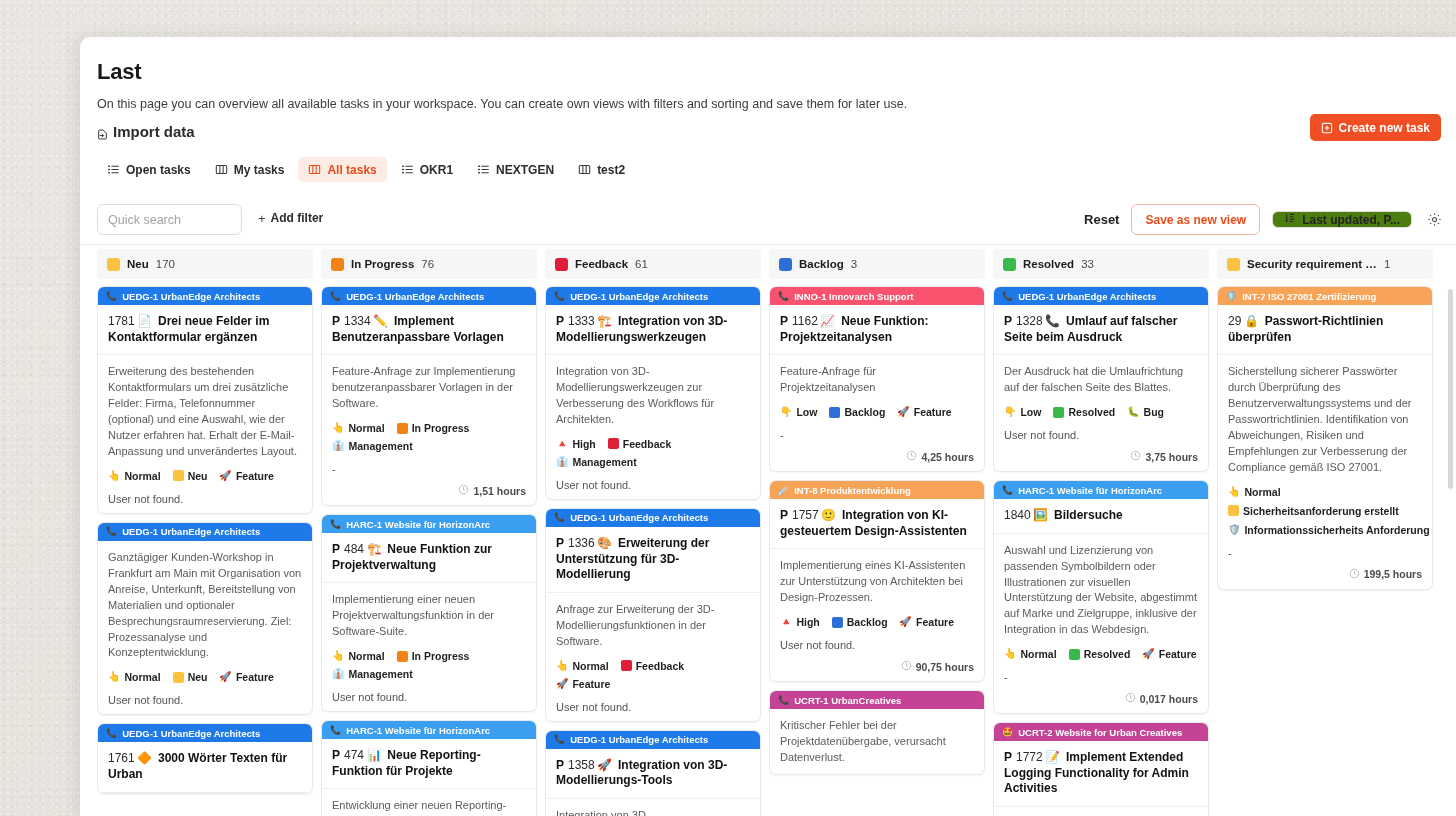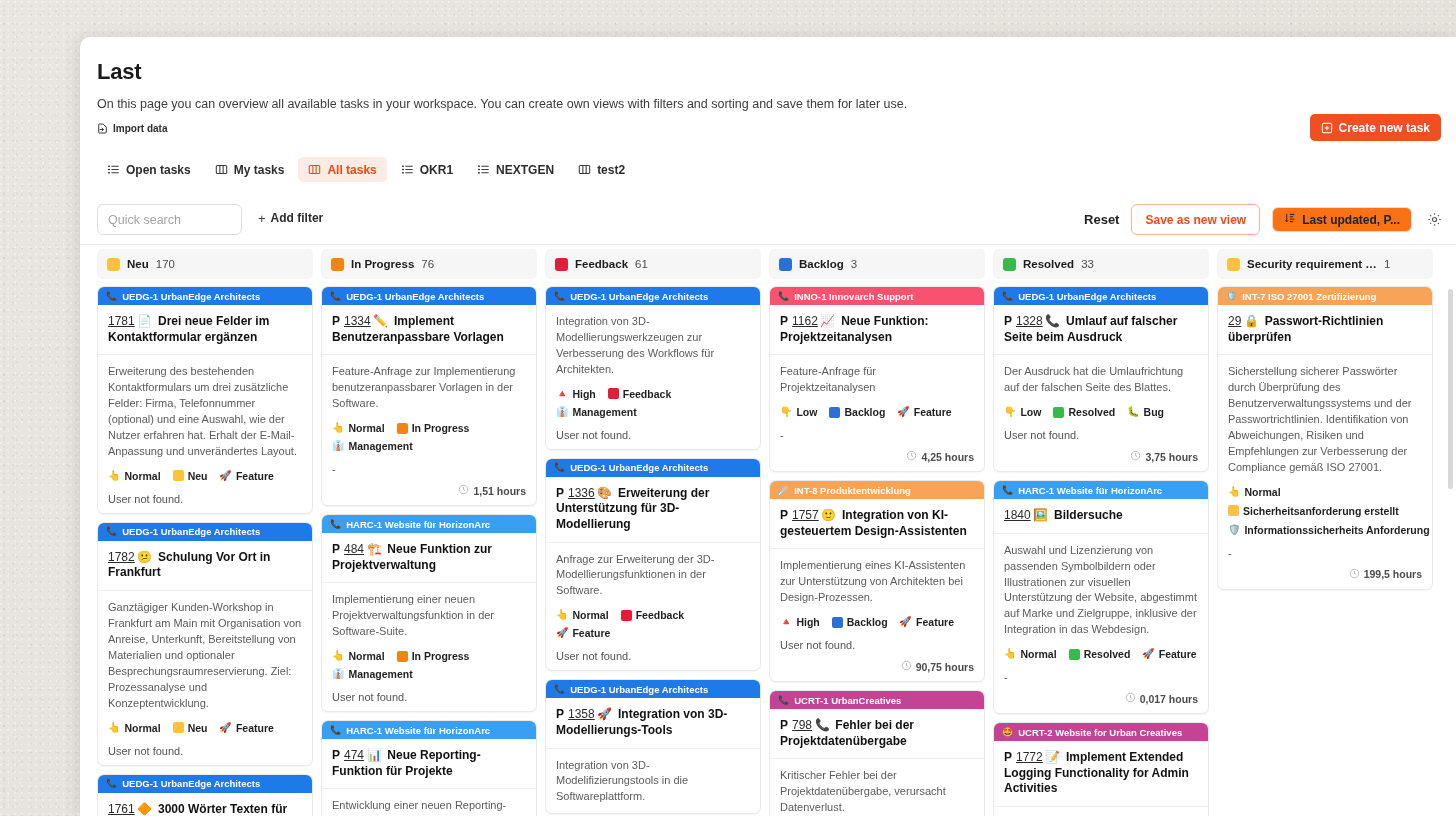--- a/index.html
+++ b/index.html
@@ -36,21 +36,21 @@
     font-size: 22px; font-weight: 700; color: #1a1a1a;
     letter-spacing: -.2px;
   }
   .page-desc {
     position: absolute; left: 17px; top: 60px;
     font-size: 12.5px; color: #3c3c3c;
   }
   .import-row {
     position: absolute; left: 17px; top: 86px;
     display: flex; align-items: flex-end; gap: 5px;
-    font-size: 10px; font-weight: 700; color: #2d2d2d;
+    font-size: 15px; font-weight: 700; color: #2d2d2d;
     cursor: pointer;
   }
   .import-row svg { display:block; }
 
   .create-btn {
     position: absolute; right: 15px; top: 77px;
     height: 27px;
     display: flex; align-items: center; gap: 6px;
     padding: 0 11px;
     background: #f04e23; color: #fff;
@@ -107,25 +107,25 @@
     font-size: 13px; font-weight: 700; color: #222; cursor: pointer;
   }
   .save-view-btn {
     height: 31px; padding: 0 13px;
     display: flex; align-items: center;
     border: 1px solid #f7b49a; border-radius: 6px;
     color: #ee4c1a; font-size: 12px; font-weight: 700;
     background: #fff; cursor: pointer; white-space: nowrap;
   }
   .sort-btn {
-    height: 25px; padding: 0 11px;
+    height: 17px; padding: 0 11px;
     display: flex; align-items: center; gap: 6px;
     border: 1px solid #dedede; border-radius: 6px;
     color: #222; font-size: 12px; font-weight: 700;
-    background: #f97316; cursor: pointer; white-space: nowrap;
+    background: #4d7c0f; cursor: pointer; white-space: nowrap;
   }
   .gear-btn { width: 20px; height: 20px; display:flex; align-items:center; justify-content:center; cursor:pointer; }
 
   
   .board {
     position: absolute; left: 0; top: 212px;
     right: 0; bottom: 0;
     display: flex;
     gap: 8px;
     padding: 0 8px 0 17px;
@@ -174,21 +174,21 @@
     font-size: 9.5px; font-weight: 700; color: #fff;
   }
   .card-banner .bico { font-size: 9px; line-height: 1; }
   .card-title {
     padding: 9px 10px 9px;
     font-size: 12px; line-height: 1.3;
     border-bottom: 1px solid #efefef;
     color: #111;
   }
   .card-title .t-p { font-weight: 700; color:#111; margin-right: 4px; }
-  .card-title .t-num { font-weight: 400; color: #2b2b2b; margin-right: 3px; text-decoration: underline; }
+  .card-title .t-num { font-weight: 400; color: #2b2b2b; margin-right: 3px; }
   .card-title .t-emoji { margin-right: 2px; }
   .card-title .t-text { font-weight: 700; color: #111; }
   .card-body { padding: 9px 10px 8px; }
   .card-desc {
     font-size: 11px; line-height: 1.45; color: #5b5b5b;
   }
   .chips {
     display: flex; flex-wrap: wrap; gap: 6px 12px;
     margin-top: 10px;
   }
@@ -361,21 +361,20 @@
                 </span>
               </div>
               <div class="assignee">User not found.</div>
             </div>
           </div>
           <div class="card">
             <div class="card-banner" style="background:#1e7ae8">
               <span class="bico">📞</span>
               <span>UEDG-1 UrbanEdge Architects</span>
             </div>
-            <div class="card-title"><span class="t-num">1782</span><span class="t-emoji">😕</span> <span class="t-text">Schulung Vor Ort in Frankfurt</span></div>
             <div class="card-body">
               <div class="card-desc">Ganztägiger Kunden-Workshop in Frankfurt am Main mit Organisation von Anreise, Unterkunft, Bereitstellung von Materialien und optionaler Besprechungsraumreservierung. Ziel: Prozessanalyse und Konzeptentwicklung.</div>
               <div class="chips">
                 <span class="chip">
                   <span class="gl">👆</span>
                   <span>Normal</span>
                 </span>
                 <span class="chip">
                   <span class="sq" style="background:#fcc13f"></span>
                   <span>Neu</span>
@@ -478,20 +477,21 @@
           <span class="col-swatch" style="background:#e01e37"></span>
           <span class="col-name">Feedback</span>
           <span class="col-count">61</span>
         </div>
         <div class="col-body">
           <div class="card">
             <div class="card-banner" style="background:#1e7ae8">
               <span class="bico">📞</span>
               <span>UEDG-1 UrbanEdge Architects</span>
             </div>
+            <div class="card-title"><span class="t-p">P</span><span class="t-num">1333</span><span class="t-emoji">🏗️</span> <span class="t-text">Integration von 3D-Modellierungswerkzeugen</span></div>
             <div class="card-body">
               <div class="card-desc">Integration von 3D-Modellierungswerkzeugen zur Verbesserung des Workflows für Architekten.</div>
               <div class="chips">
                 <span class="chip">
                   <span class="gl">🔺</span>
                   <span>High</span>
                 </span>
                 <span class="chip">
                   <span class="sq" style="background:#e01e37"></span>
                   <span>Feedback</span>
@@ -610,21 +610,20 @@
                   </svg></span>
                 <span>90,75 hours</span>
               </div>
             </div>
           </div>
           <div class="card">
             <div class="card-banner" style="background:#c44394">
               <span class="bico">📞</span>
               <span>UCRT-1 UrbanCreatives</span>
             </div>
-            <div class="card-title"><span class="t-p">P</span><span class="t-num">798</span><span class="t-emoji">📞</span> <span class="t-text">Fehler bei der Projektdatenübergabe</span></div>
             <div class="card-body">
               <div class="card-desc">Kritischer Fehler bei der Projektdatenübergabe, verursacht Datenverlust.</div>
             </div>
           </div>
         </div>
       </div>
       <div class="column">
         <div class="col-header">
           <span class="col-swatch" style="background:#38b94b"></span>
           <span class="col-name">Resolved</span>

